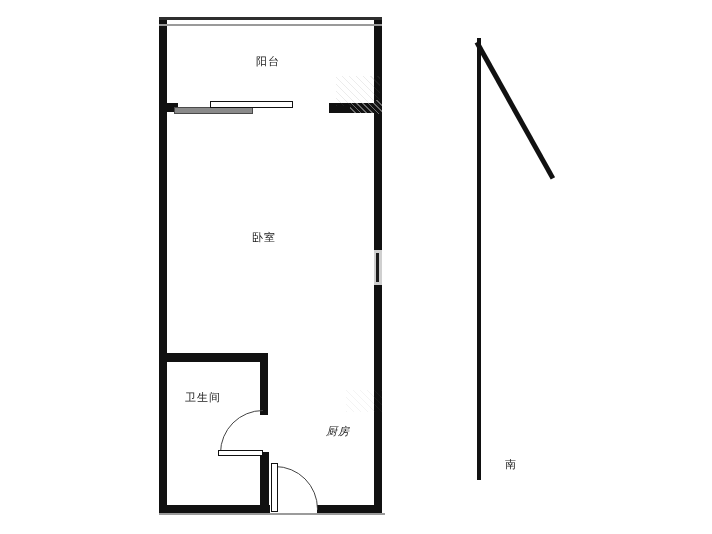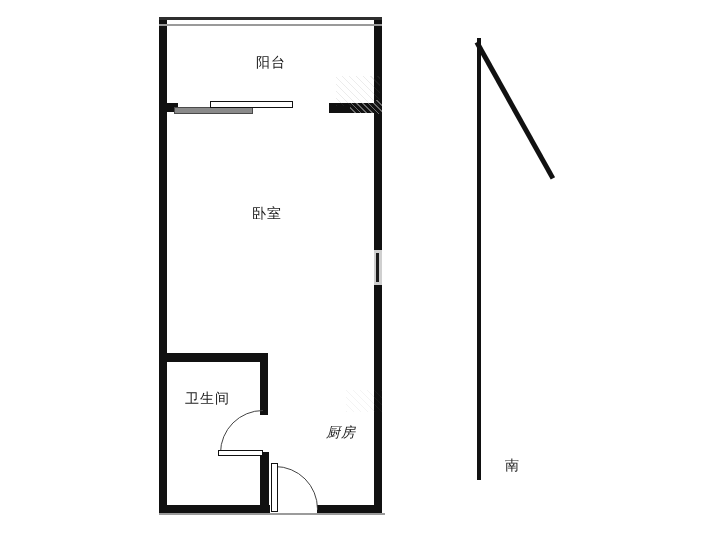--- a/index.html
+++ b/index.html
@@ -65,27 +65,27 @@
   .bedroom-window-line { left: 376px; top: 253px; width: 3px; height: 29px; background: #1c1c1c; }
 
   
   .compass-shaft { left: 477px; top: 38px; width: 4px; height: 442px; background: #111111; }
   .compass-head  { left: 479px; top: 41px; width: 156px; height: 5px; background: #111111;
                    transform: rotate(60.8deg); transform-origin: 0 0; }
 
   
   .room-label {
     position: absolute;
-    font-size: 14px;
+    font-size: 11px;
     color: #1a1a1a;
     letter-spacing: 1px;
     white-space: nowrap;
   }
   .lbl-balcony  { left: 256px; top: 54px;  }
-  .lbl-bedroom  { left: 252px; top: 205px; }
+  .lbl-bedroom  { left: 252px; top: 230px; }
   .lbl-bathroom { left: 185px; top: 390px; text-align: center; }
   .lbl-kitchen  { left: 326px; top: 424px; font-style: italic; }
   .lbl-south    { left: 505px; top: 457px; }
 
   
   .wm1 { left: 336px; top: 76px; width: 44px; height: 30px; opacity: .5;
          background: repeating-linear-gradient(45deg, rgba(120,120,120,.28) 0 1px, transparent 1px 5px); }
   .wm2 { left: 350px; top: 100px; width: 32px; height: 14px;
          background: repeating-linear-gradient(45deg, rgba(255,255,255,.38) 0 1px, transparent 1px 4px); }
   .wm3 { left: 346px; top: 390px; width: 36px; height: 22px; opacity: .35;

